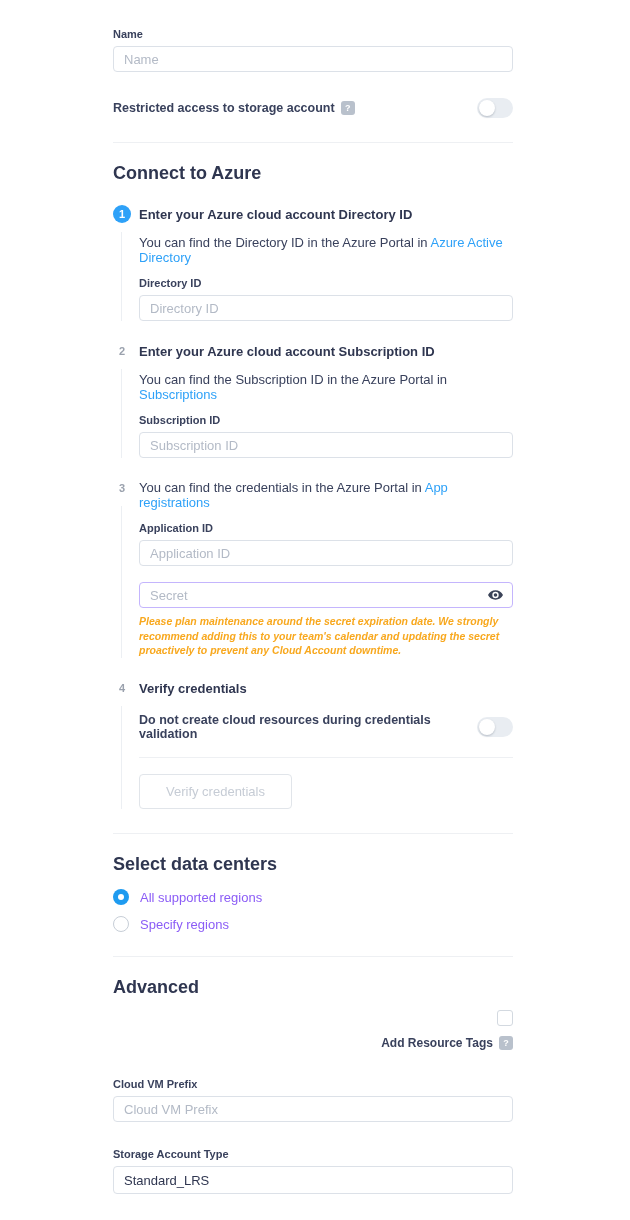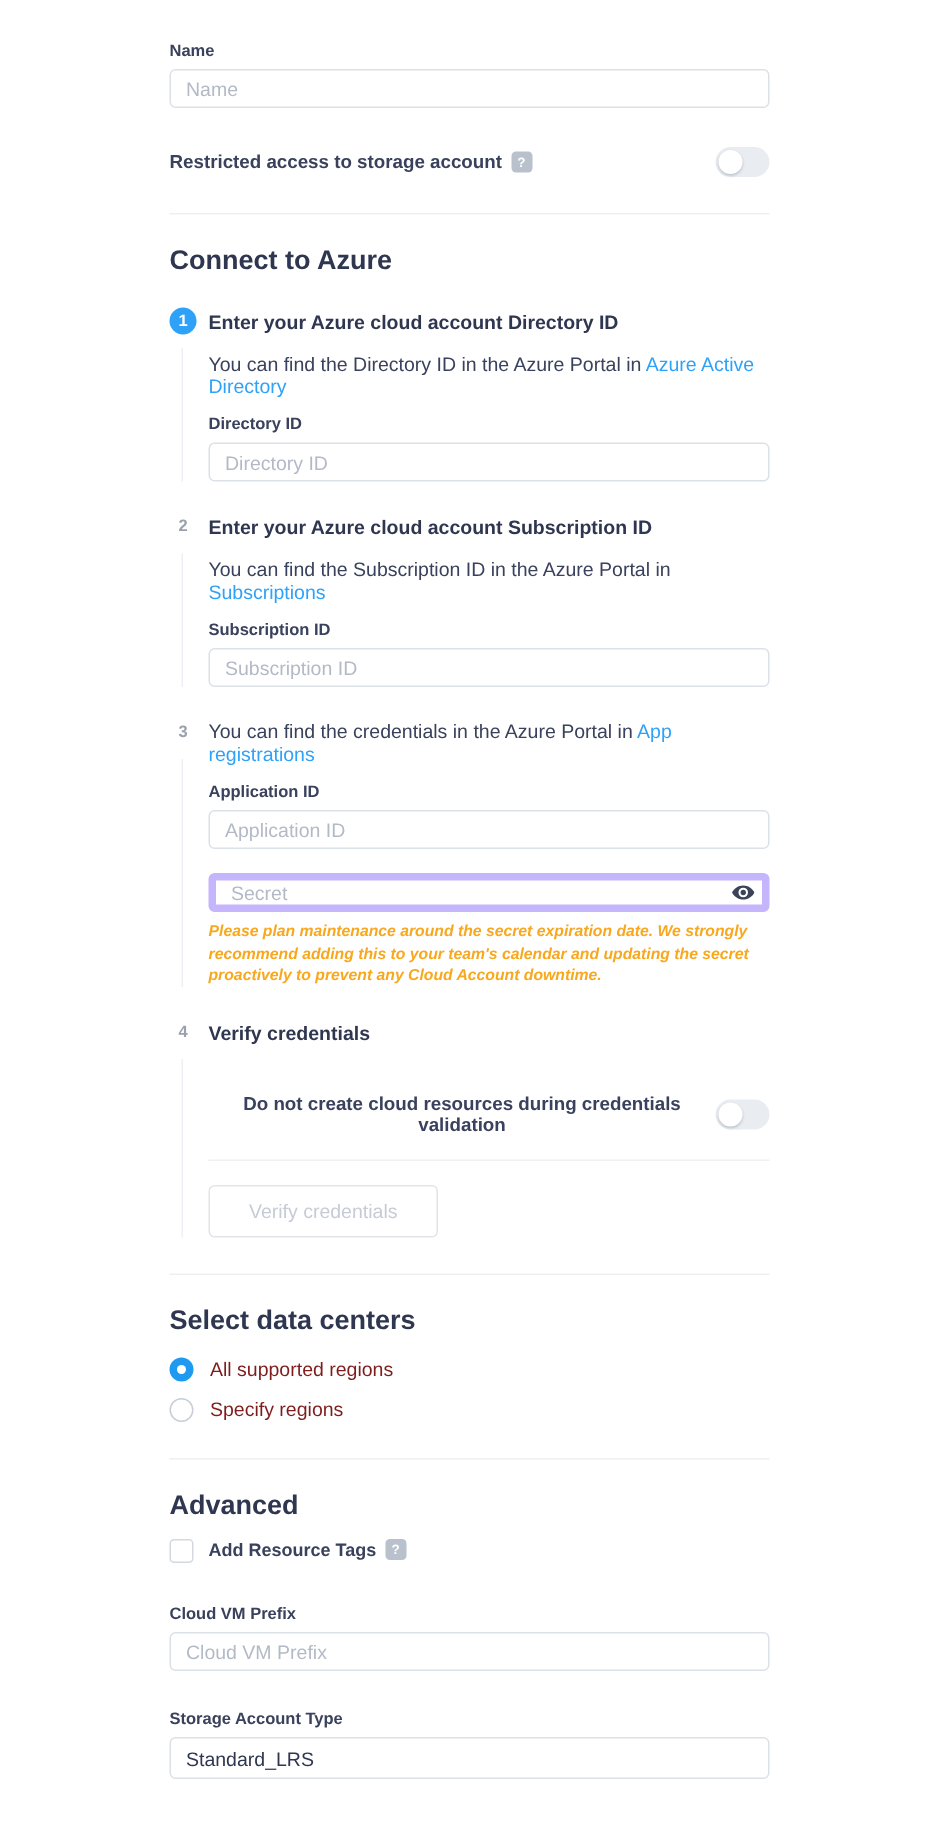--- a/index.html
+++ b/index.html
@@ -42,38 +42,38 @@
     display:flex; align-items:center; justify-content:center; font-size:11px; font-weight:bold;
   }
   .step-badge.active { background:#2ea1f8; color:#ffffff; }
   .step-badge.inactive { color:#9aa1ad; background:transparent; }
   .step-title { font-size:13px; font-weight:bold; color:#2f3650; line-height:17px; margin-bottom:12px; }
   .step-hint { font-size:13px; color:#39415c; margin-bottom:12px; }
   .link { color:#2ea1f8; text-decoration:none; cursor:pointer; }
   .step-field { margin-bottom:16px; }
 
   .secret-wrap { position:relative; }
-  .secret-wrap .text-input { border:5px solid #c4b5fd; padding-right:32px; }
+  .secret-wrap .text-input { border:1px solid #c4b5fd; padding-right:32px; }
   .eye-icon { position:absolute; right:10px; top:50%; transform:translateY(-50%); display:flex; cursor:pointer; }
   .warning-text { font-size:10.5px; font-weight:bold; color:#f8a81e; line-height:1.4; margin-top:6px;font-style:italic; }
 
   .sub-divider { height:1px; background:#eef0f3; margin:16px 0; }
   .ghost-button {
     display:inline-block; padding:9px 26px; font-size:13px; color:#c6ccd5; background:#ffffff;
     border:1px solid #e1e5ea; border-radius:4px; font-family:"Liberation Sans", sans-serif;
   }
 
-  .radio-row { display:flex; align-items:flex-start; gap:11px; margin-bottom:11px; font-size:13px; color:#7f1d1d; cursor:pointer; }
+  .radio-row { display:flex; align-items:center; gap:11px; margin-bottom:11px; font-size:13px; color:#8b5cf6; cursor:pointer; }
   .radio { width:16px; height:16px; border-radius:50%; position:relative; flex-shrink:0; }
   .radio.selected { background:#1e9bf0; }
   .radio.selected::after { content:''; position:absolute; left:5px; top:5px; width:6px; height:6px; border-radius:50%; background:#ffffff; }
   .radio.unselected { border:1px solid #c7ced7; background:#ffffff; }
 
   .checkbox { width:16px; height:16px; border:1px solid #d3d9e0; border-radius:3px; background:#ffffff; flex-shrink:0; cursor:pointer; }
-  .check-row { display:flex; align-items:flex-start; gap:10px; margin-bottom:6px; }
+  .check-row { display:flex; align-items:flex-end; gap:10px; margin-bottom:6px;flex-direction:column; }
   .check-row .row-label { font-size:12px; }
 
   .select-box {
     width:100%; height:28px; border:1px solid #dce1e8; border-radius:4px; background:#fff;
     display:flex; align-items:center; justify-content:space-between; padding:0 10px; cursor:pointer;
   }
   .select-value { font-size:13px; color:#2f3650; }
 </style>
 </head>
 <body>
@@ -136,21 +136,21 @@
             </svg>
         </span>
       </div>
       <div class="warning-text">Please plan maintenance around the secret expiration date. We strongly recommend adding this to your team's calendar and updating the secret proactively to prevent any Cloud Account downtime.</div>
     </div>
   </div>
 
   <div class="step">
     <div class="step-badge inactive">4</div>
     <div class="step-title">Verify credentials</div>
-    <div class="toggle-row" style="margin-top:32px;text-align:center;">
+    <div class="toggle-row" style="margin-top:16px;">
       <span class="row-label">Do not create cloud resources during credentials validation</span>
       <div class="toggle">
           <div class="knob"></div>
         </div>
     </div>
     <div class="sub-divider"></div>
     <button class="ghost-button" disabled="">Verify credentials</button>
   </div>
 
   <hr class="divider">

